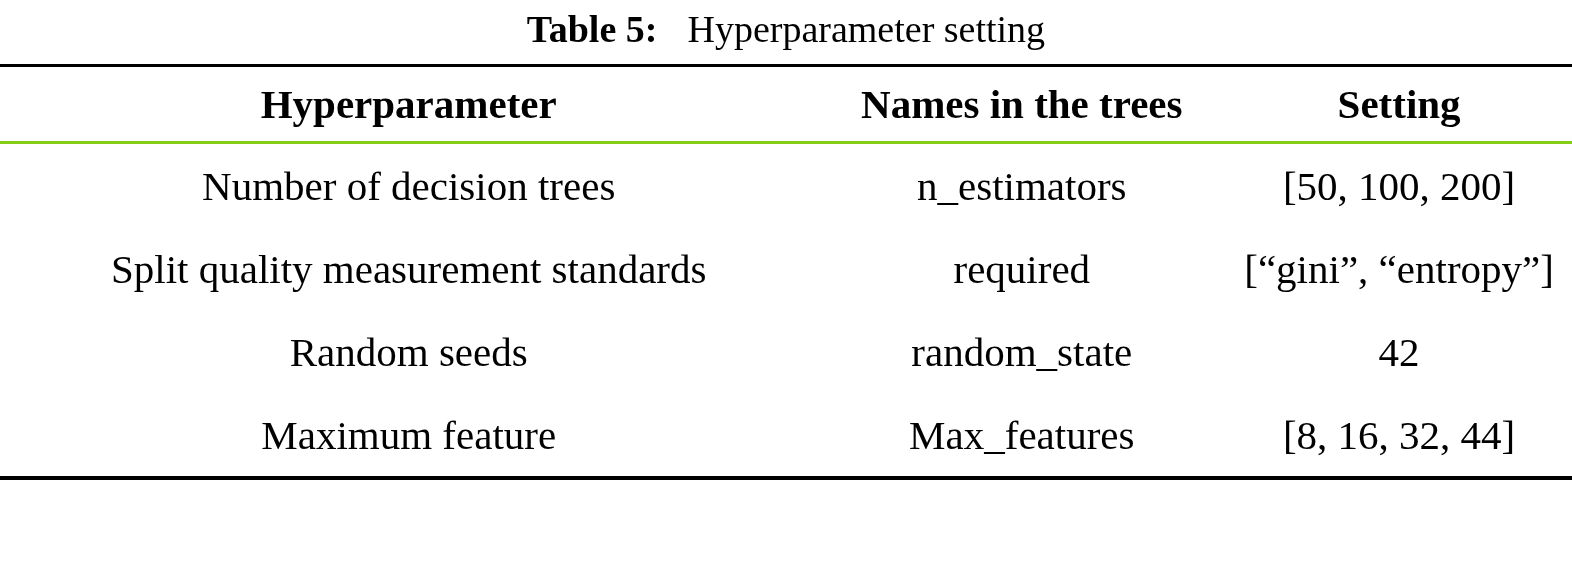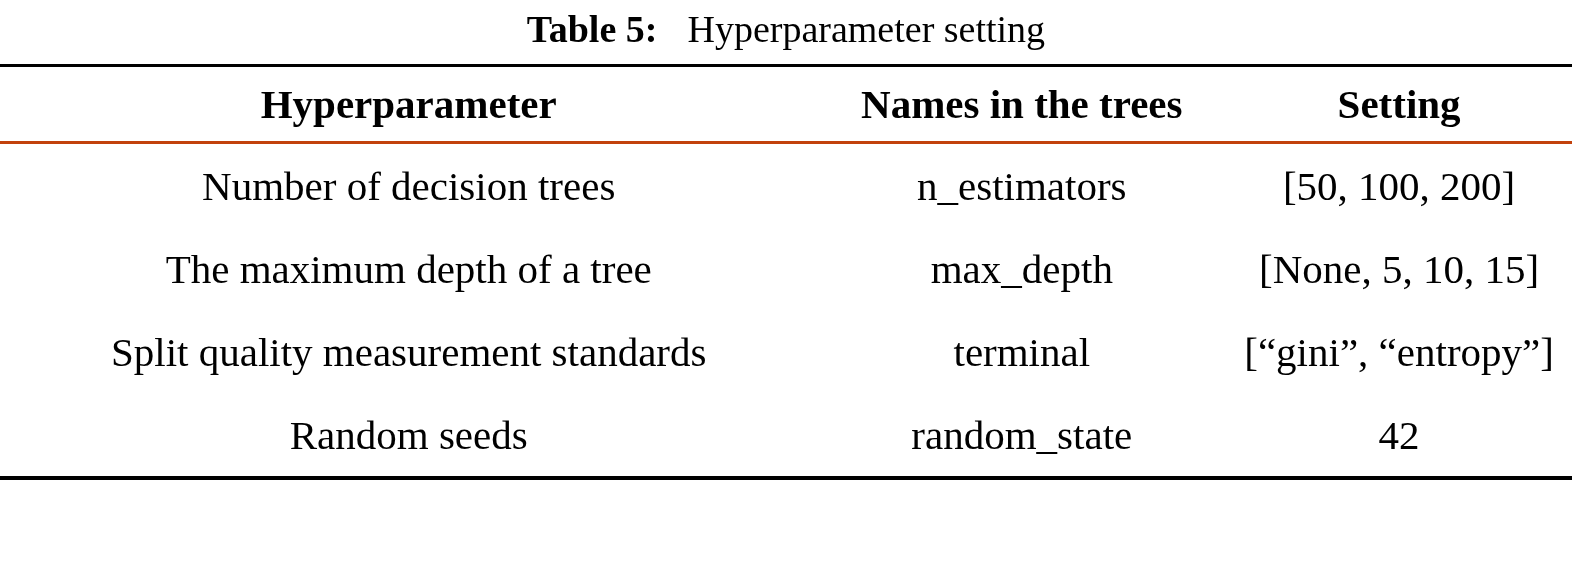--- a/index.html
+++ b/index.html
@@ -41,21 +41,21 @@
   }
   col.c1 { width: 52%; }
   col.c2 { width: 26%; }
   col.c3 { width: 22%; }
   table.params th {
     font-weight: bold;
     font-size: 41px;
     height: 74px;
     text-align: center;
     vertical-align: middle;
-    border-bottom: 3px solid #c2410c;
+    border-bottom: 3px solid #84cc16;
     padding: 0;
   }
   table.params td {
     font-size: 41px;
     height: 59px;
     text-align: center;
     vertical-align: middle;
     padding: 12px;
     white-space: nowrap;
   }
@@ -82,30 +82,30 @@
         <th>Setting</th>
       </tr>
     </thead>
     <tbody>
       <tr>
         <td>Number of decision trees</td>
         <td>n_estimators</td>
         <td>[50, 100, 200]</td>
       </tr>
       <tr>
-        <td>The maximum depth of a tree</td>
-        <td>max_depth</td>
-        <td>[None, 5, 10, 15]</td>
-      </tr>
-      <tr>
         <td>Split quality measurement standards</td>
-        <td>terminal</td>
+        <td>required</td>
         <td>[“gini”, “entropy”]</td>
       </tr>
       <tr>
         <td>Random seeds</td>
         <td>random_state</td>
         <td>42</td>
       </tr>
+      <tr>
+        <td>Maximum feature</td>
+        <td>Max_features</td>
+        <td>[8, 16, 32, 44]</td>
+      </tr>
     </tbody>
   </table>
 
 </div>
 
 </body></html>

